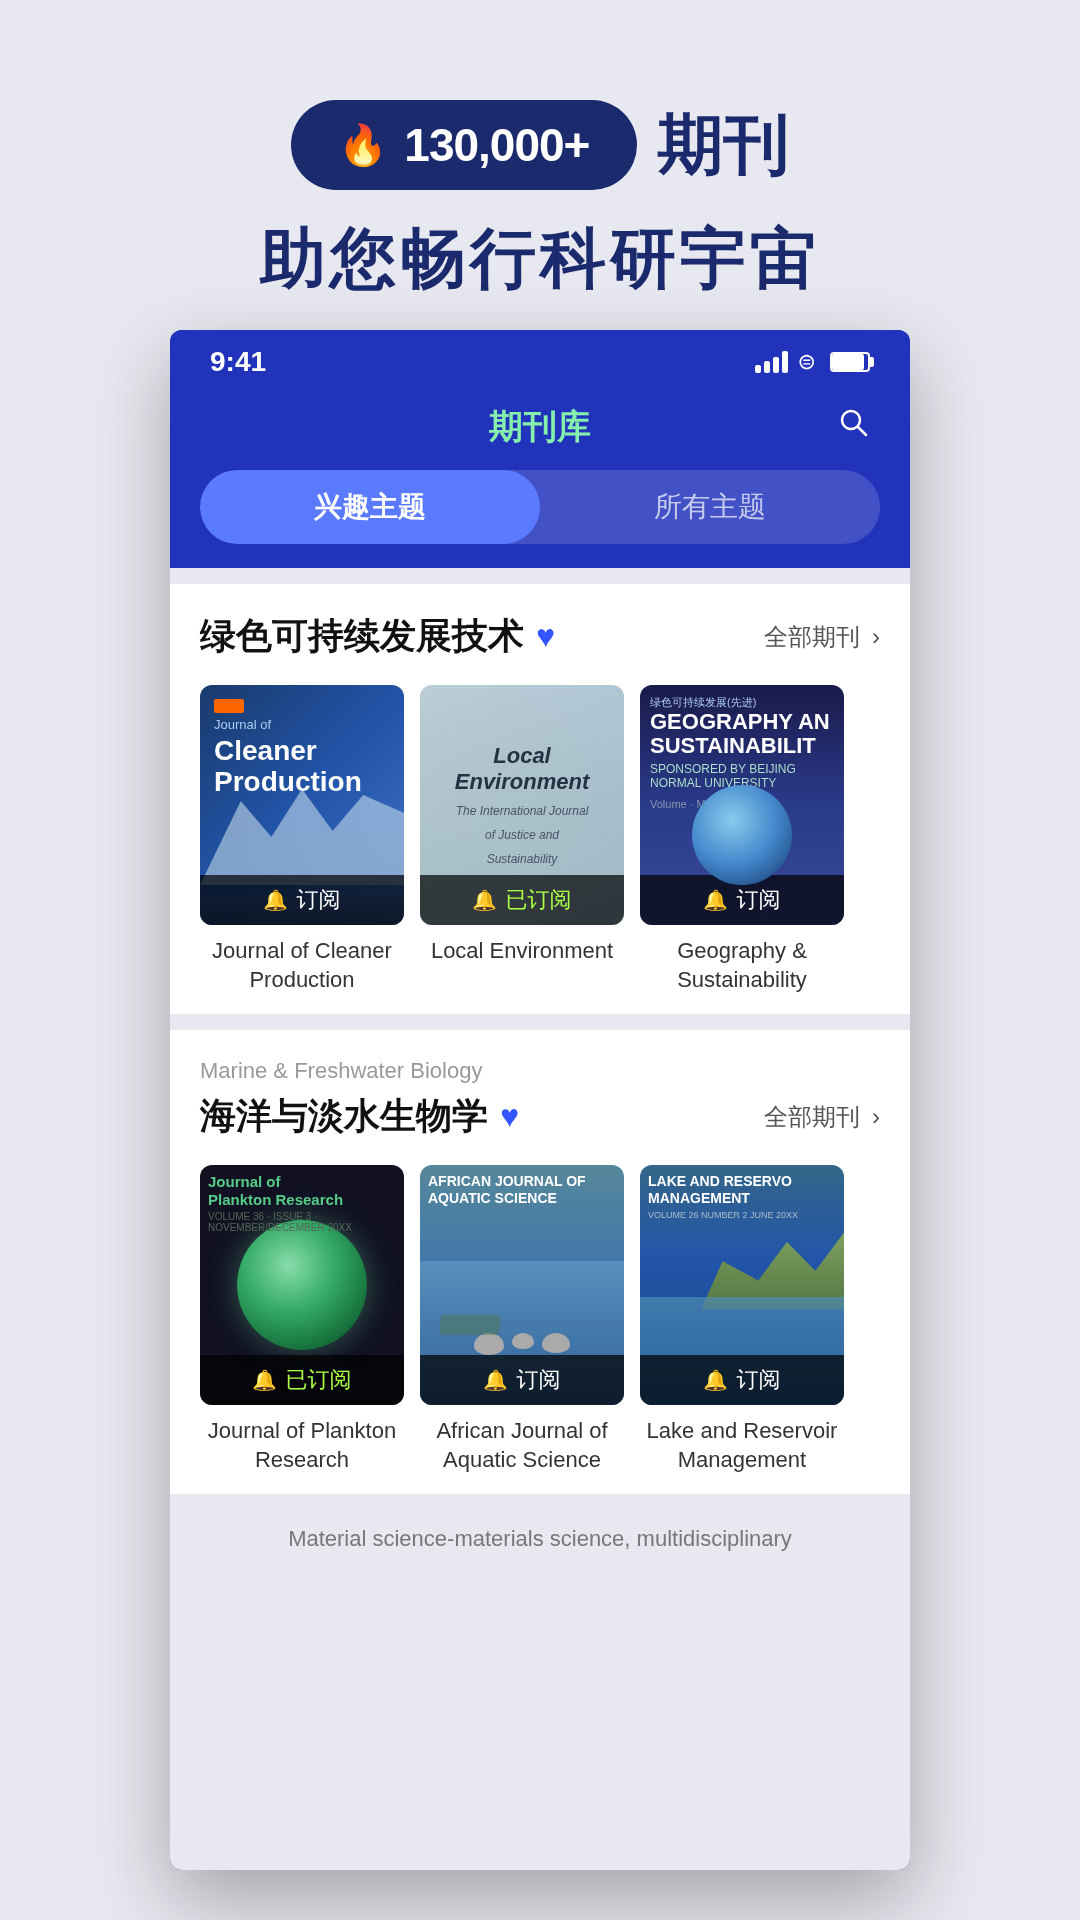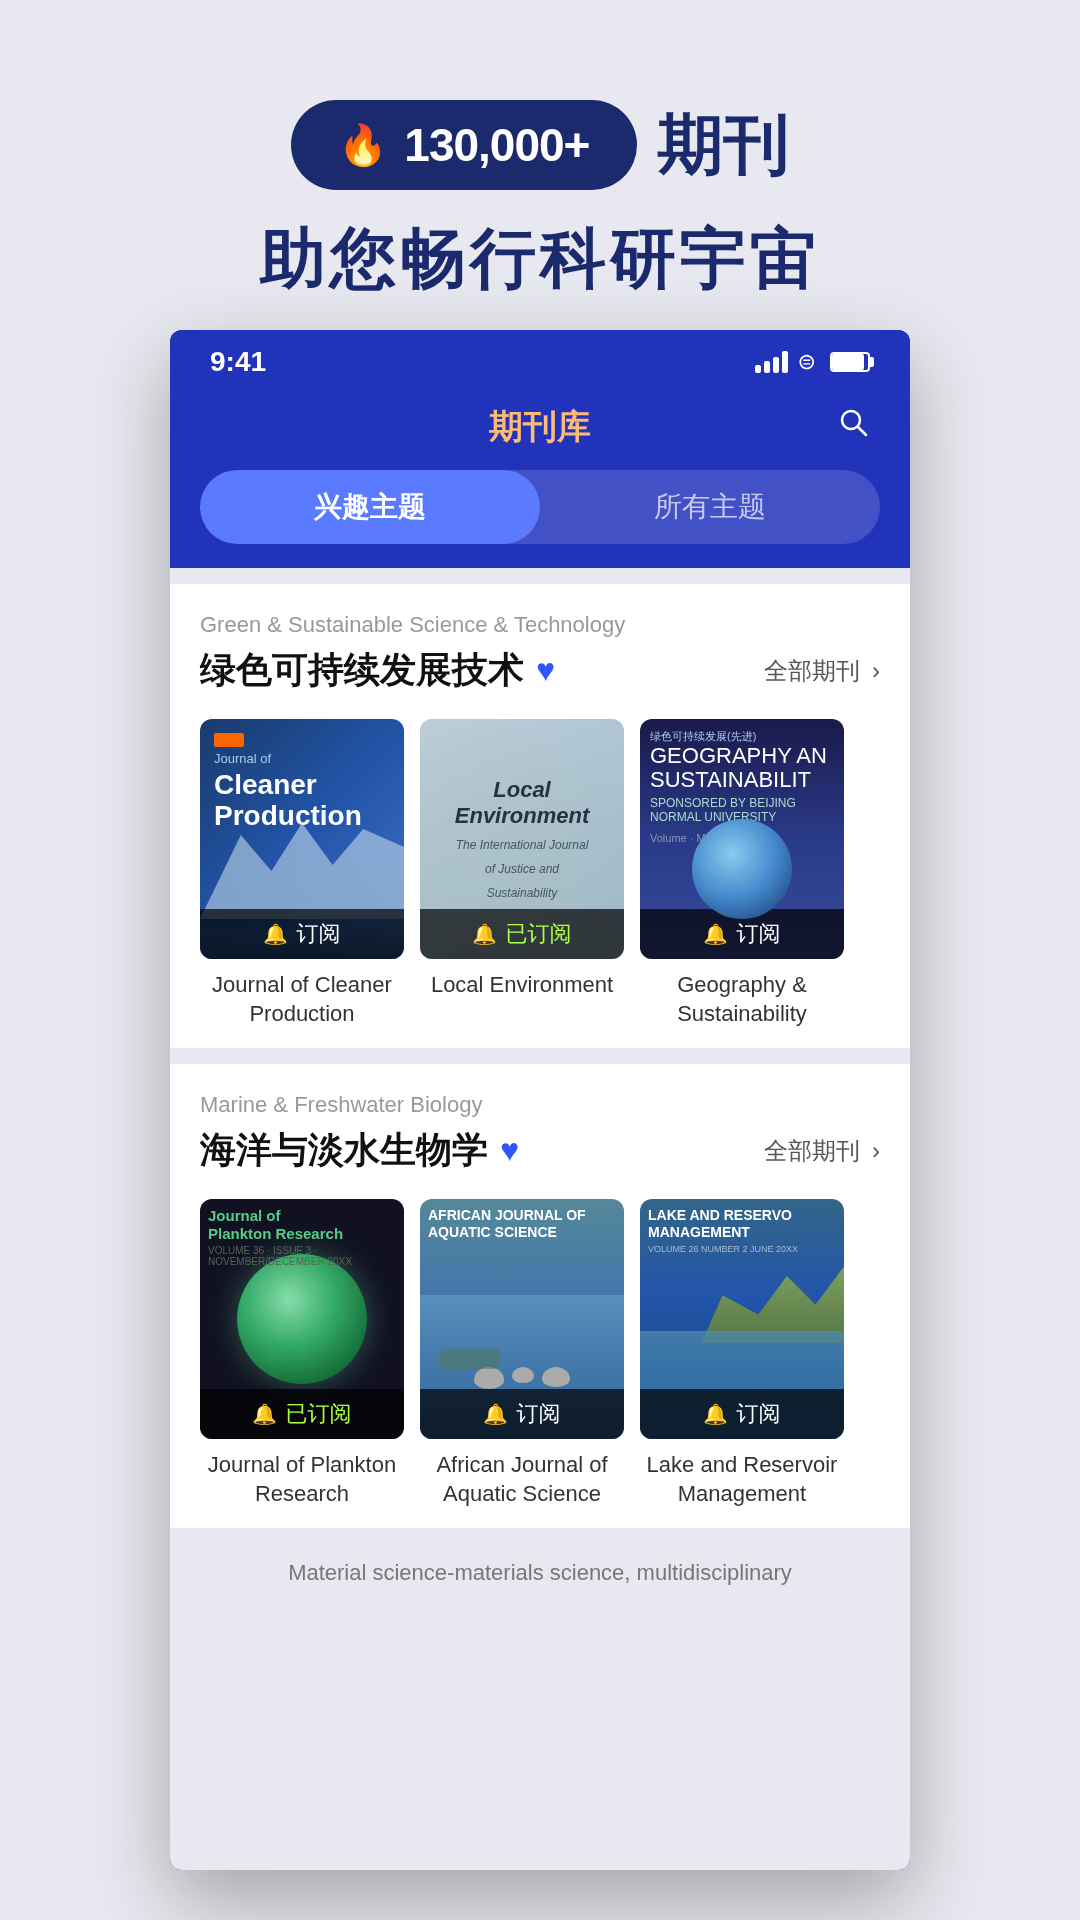--- a/index.html
+++ b/index.html
@@ -147,21 +147,21 @@
     .app-header {
       background: #2233bb;
       padding: 10px 40px 20px;
       display: flex;
       justify-content: center;
       align-items: center;
       position: relative;
     }
 
     .app-title {
-      color: #fdba74;
+      color: #86efac;
       font-size: 34px;
       font-weight: 600;
     }
 
     .search-btn {
       position: absolute;
       right: 40px;
       color: white;
       font-size: 32px;
       cursor: pointer;
@@ -459,21 +459,21 @@
       position: absolute;
       top: 10px;
       left: 10px;
       right: 10px;
       z-index: 2;
     }
 
     .cover-geo-title-text {
       color: white;
       font-size: 22px;
-      font-weight: 400;
+      font-weight: 700;
       line-height: 1.1;
       text-transform: uppercase;
     }
 
     .cover-geo-globe {
       position: absolute;
       bottom: 40px;
       left: 50%;
       transform: translateX(-50%);
       width: 100px;
@@ -585,21 +585,20 @@
   <div class="tabs-container">
     <div class="tabs-row">
       <div class="tab-item active">兴趣主题</div>
       <div class="tab-item inactive">所有主题</div>
     </div>
   </div>
 
   <div class="content-area">
 
     <div class="section-card">
-      <div class="section-subtitle">Green &amp; Sustainable Science &amp; Technology</div>
       <div class="section-header">
         <div class="section-title">
           <span>绿色可持续发展技术</span>
           <span class="heart-icon">♥</span>
         </div>
         <div class="all-journals-link">
           <span>全部期刊</span>
           <span>›</span>
         </div>
       </div>

